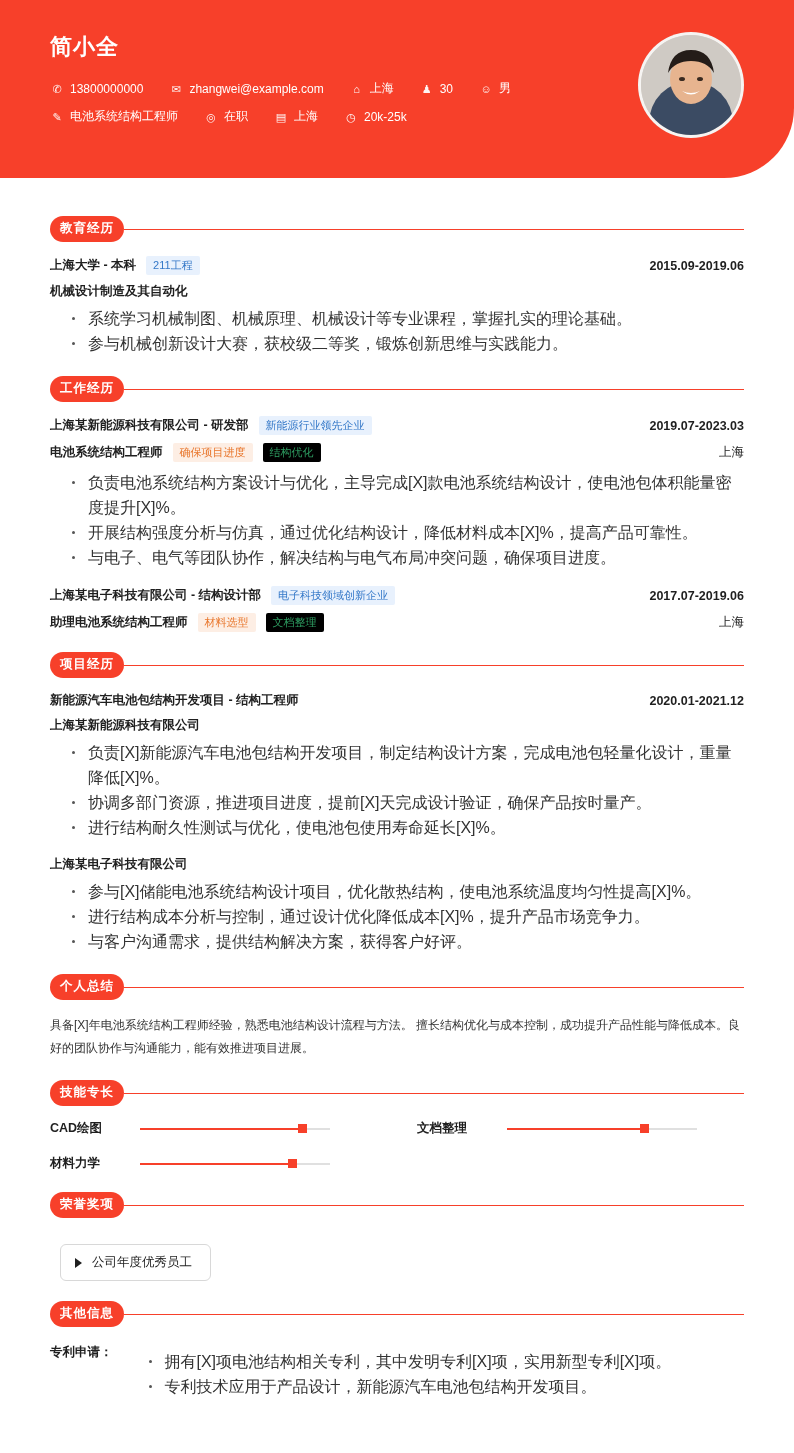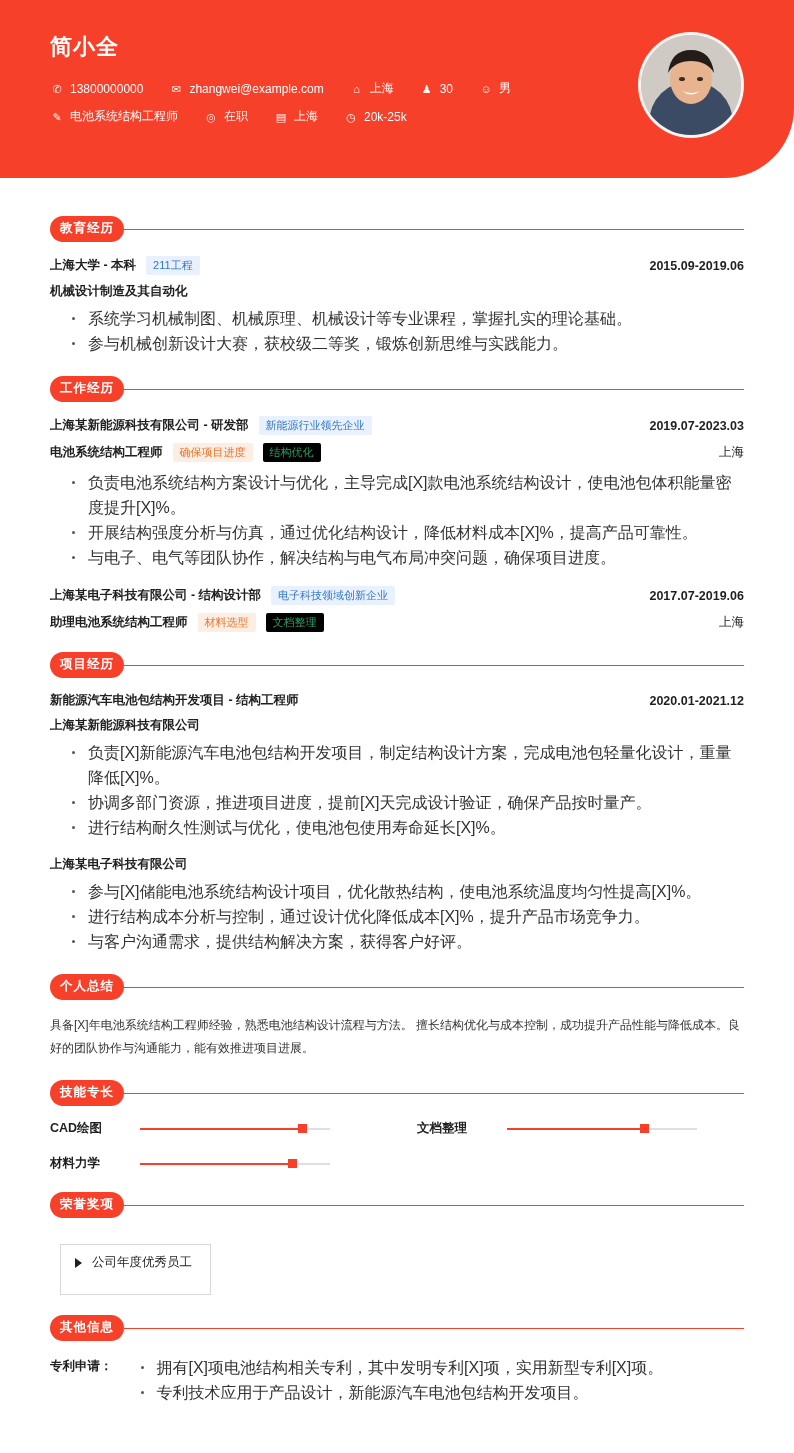--- a/index.html
+++ b/index.html
@@ -209,22 +209,22 @@
     background: #f7402a;
     top: -3.5px;
     transform: translateX(-4px);
   }
 
   
   .honor-box {
     display: inline-flex;
     align-items: center;
     border: 1px solid #d8d8d8;
-    border-radius: 0;
-    padding: 9px 18px 23px 14px;
+    border-radius: 6px;
+    padding: 9px 18px 9px 14px;
     font-size: 12.5px;
     color: #1f1f1f;
     margin-top: 12px;
     margin-left: 10px;
     font-family: Liberation Serif, serif;
   }
   .honor-box .caret {
     width: 0; height: 0;
     border-left: 7px solid #1f1f1f;
     border-top: 5px solid transparent;
@@ -239,21 +239,21 @@
     margin-top: 8px;
   }
   .other-label {
     font-size: 12.5px;
     font-weight: bold;
     color: #1f1f1f;
     white-space: nowrap;
     padding-top: 3px;
   }
   .other-list { margin: 0; padding-left: 6px; }
-  .other-list ul { margin: 0; }
+  .other-list ul { margin: 8px; }
 </style>
 </head>
 <body>
 
 <div class="page">
 
   <div class="header">
     <div class="header-inner">
       <div>
         <div class="name">简小全</div>

